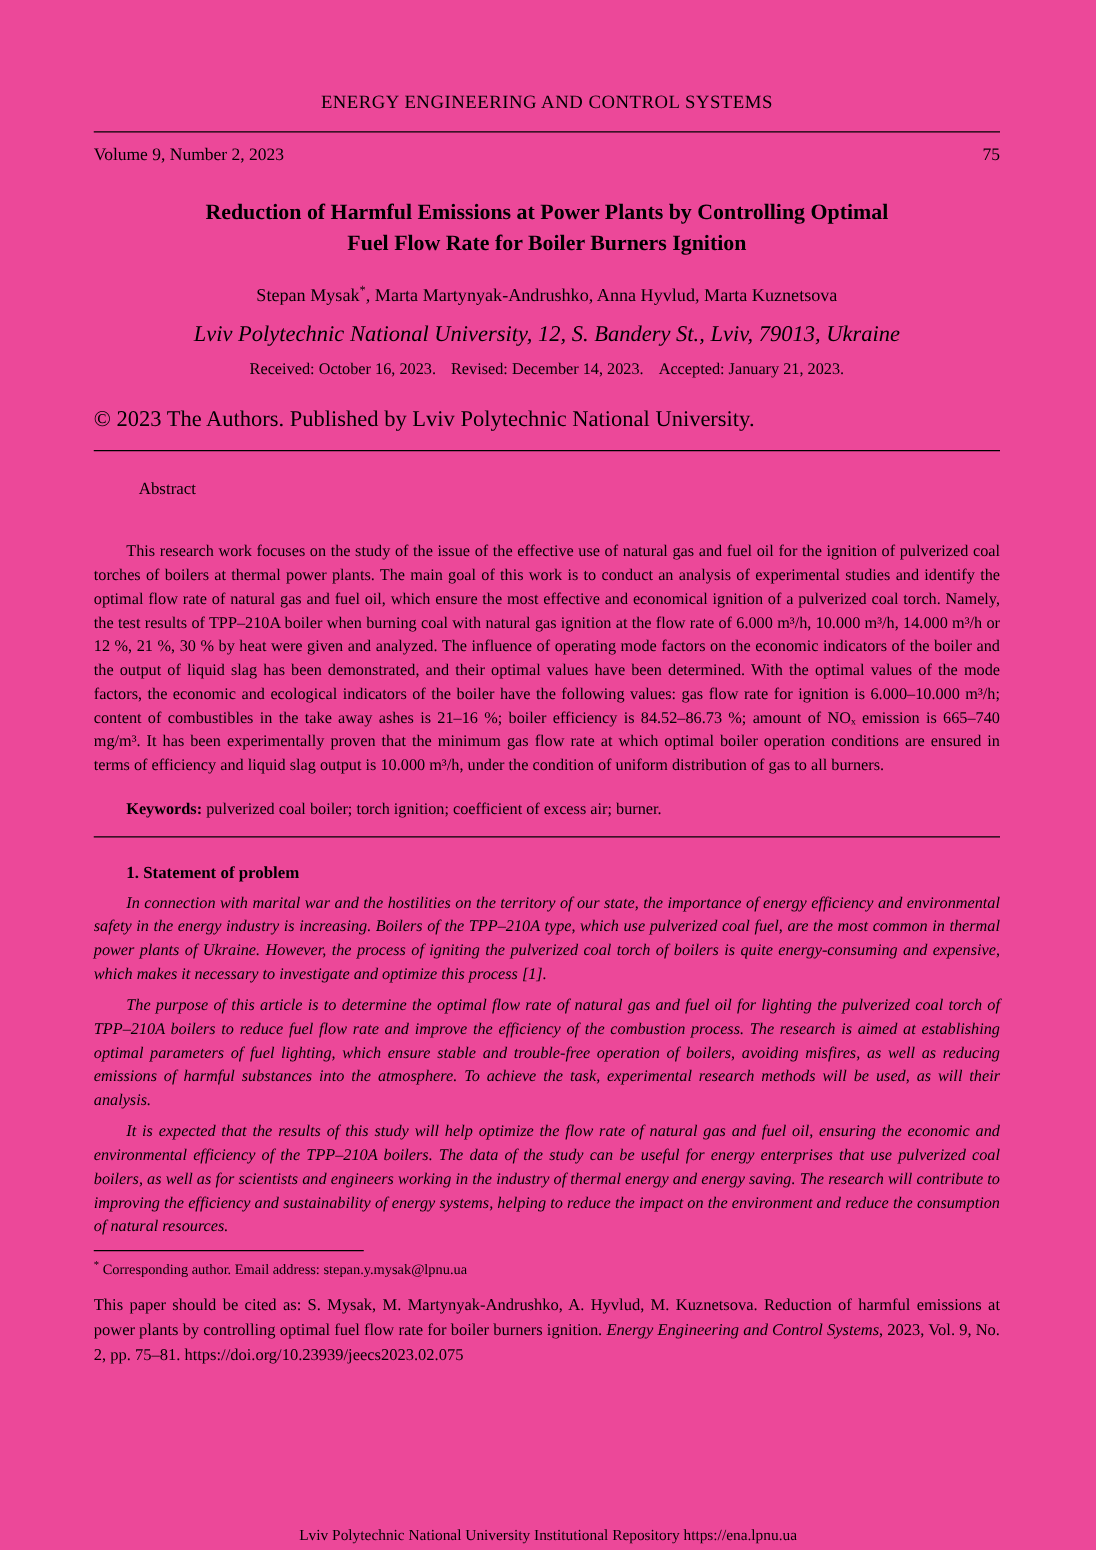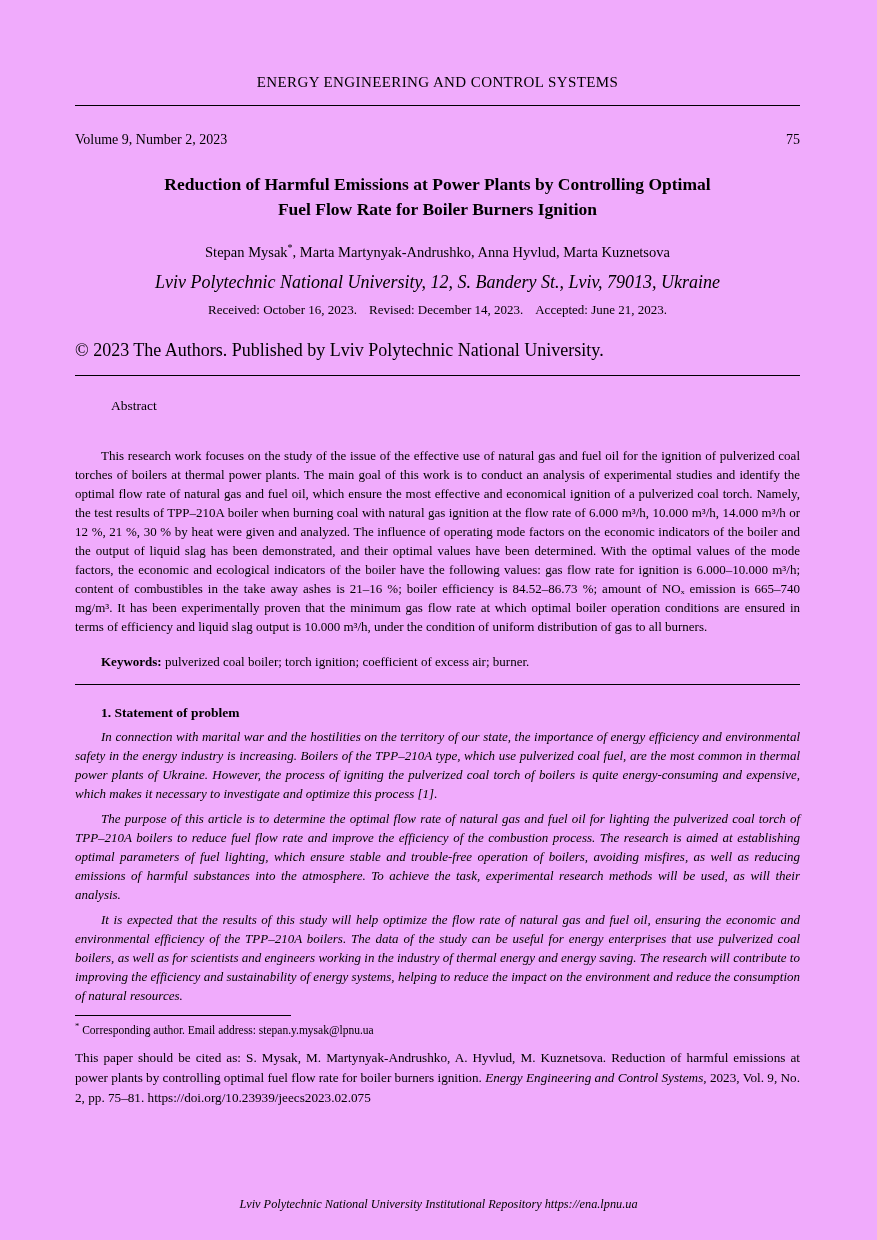--- a/index.html
+++ b/index.html
@@ -7,37 +7,37 @@
   body {
     width: 877px; height: 1240px;
     font-family: "Liberation Serif", "DejaVu Serif", "DejaVu Sans", serif;
     color: #000;
   }
   .page {
     position: relative;
     width: 877px; height: 1240px;
     padding: 74px 77px 0 75px;
     overflow: hidden;
-    background: #f0abfc;
+    background: #ec4899;
   }
   .journal-header {
     text-align: center;
     font-size: 15px;
     letter-spacing: 0.4px;
   }
   .rule {
     border: none;
     border-top: 1.6px solid #000;
     margin-top: 14px;
   }
   .volume-row {
     display: flex;
     justify-content: space-between;
     font-size: 14px;
-    margin-top: 26px;
+    margin-top: 11px;
     font-family: Liberation Serif, serif;
   }
   .article-title {
     text-align: center;
     font-weight: bold;
     font-size: 17.5px;
     line-height: 25px;
     margin-top: 24px;
   }
   .authors {
@@ -109,24 +109,23 @@
   .citation {
     font-size: 13.2px;
     line-height: 20px;
     text-align: justify;
     margin-top: 12px;
   }
   .citation .cit-label { font-weight: normal; }
   .citation .cit-journal { font-style: italic; }
   .page-footer {
     position: absolute;
-    left: 0; right: 0; bottom: 28px;
+    left: 0; right: 0; bottom: 4px;
     text-align: center;
     font-size: 12.3px;
-    font-style: italic;
   }
 </style>
 </head>
 <body>
 
 <div class="page">
 
   <div class="journal-header">ENERGY ENGINEERING AND CONTROL SYSTEMS</div>
 
   <hr class="rule">
@@ -139,21 +138,21 @@
   <div class="article-title">
     <div>Reduction of Harmful Emissions at Power Plants by Controlling Optimal</div>
     <div>Fuel Flow Rate for Boiler Burners Ignition</div>
   </div>
 
   <div class="authors"><span>Stepan Mysak</span><sup>*</sup><span>, Marta Martynyak-Andrushko, Anna Hyvlud, Marta Kuznetsova</span></div>
 
   <div class="affiliation">Lviv Polytechnic National University, 12, S. Bandery St.,  Lviv, 79013, Ukraine</div>
 
   <div class="dates">
-    <span>Received: October 16, 2023.</span><span>Revised: December 14, 2023.</span><span>Accepted: June 21, 2023.</span>
+    <span>Received: October 16, 2023.</span><span>Revised: December 14, 2023.</span><span>Accepted: January 21, 2023.</span>
   </div>
 
   <div class="copyright">© 2023 The Authors. Published by Lviv Polytechnic National University.</div>
 
   <hr class="rule rule-2">
 
   <div class="abstract-heading">Abstract</div>
   <div class="abstract-text">This research work focuses on the study of the issue of the effective use of natural gas and fuel oil for the ignition of pulverized coal torches of boilers at thermal power plants. The main goal of this work is to conduct an analysis of experimental studies and identify the optimal flow rate of natural gas and fuel oil, which ensure the most effective and economical ignition of a pulverized coal torch. Namely, the test results of TPP–210A boiler when burning coal with natural gas ignition at the flow rate of 6.000 m³/h, 10.000 m³/h, 14.000 m³/h or 12 %, 21 %, 30 % by heat were given and analyzed. The influence of operating mode factors on the economic indicators of the boiler and the output of liquid slag has been demonstrated, and their optimal values have been determined. With the optimal values of the mode factors, the economic and ecological indicators of the boiler have the following values: gas flow rate for ignition is 6.000–10.000 m³/h; content of combustibles in the take away ashes is 21–16 %; boiler efficiency is 84.52–86.73 %; amount of NOₓ emission is 665–740 mg/m³. It has been experimentally proven that the minimum gas flow rate at which optimal boiler operation conditions are ensured in terms of efficiency and liquid slag output is 10.000 m³/h, under the condition of uniform distribution of gas to all burners.</div>
 
   <div class="keywords"><span class="kw-label">Keywords:</span><span> pulverized coal boiler; torch ignition; coefficient of excess air; burner.</span></div>

